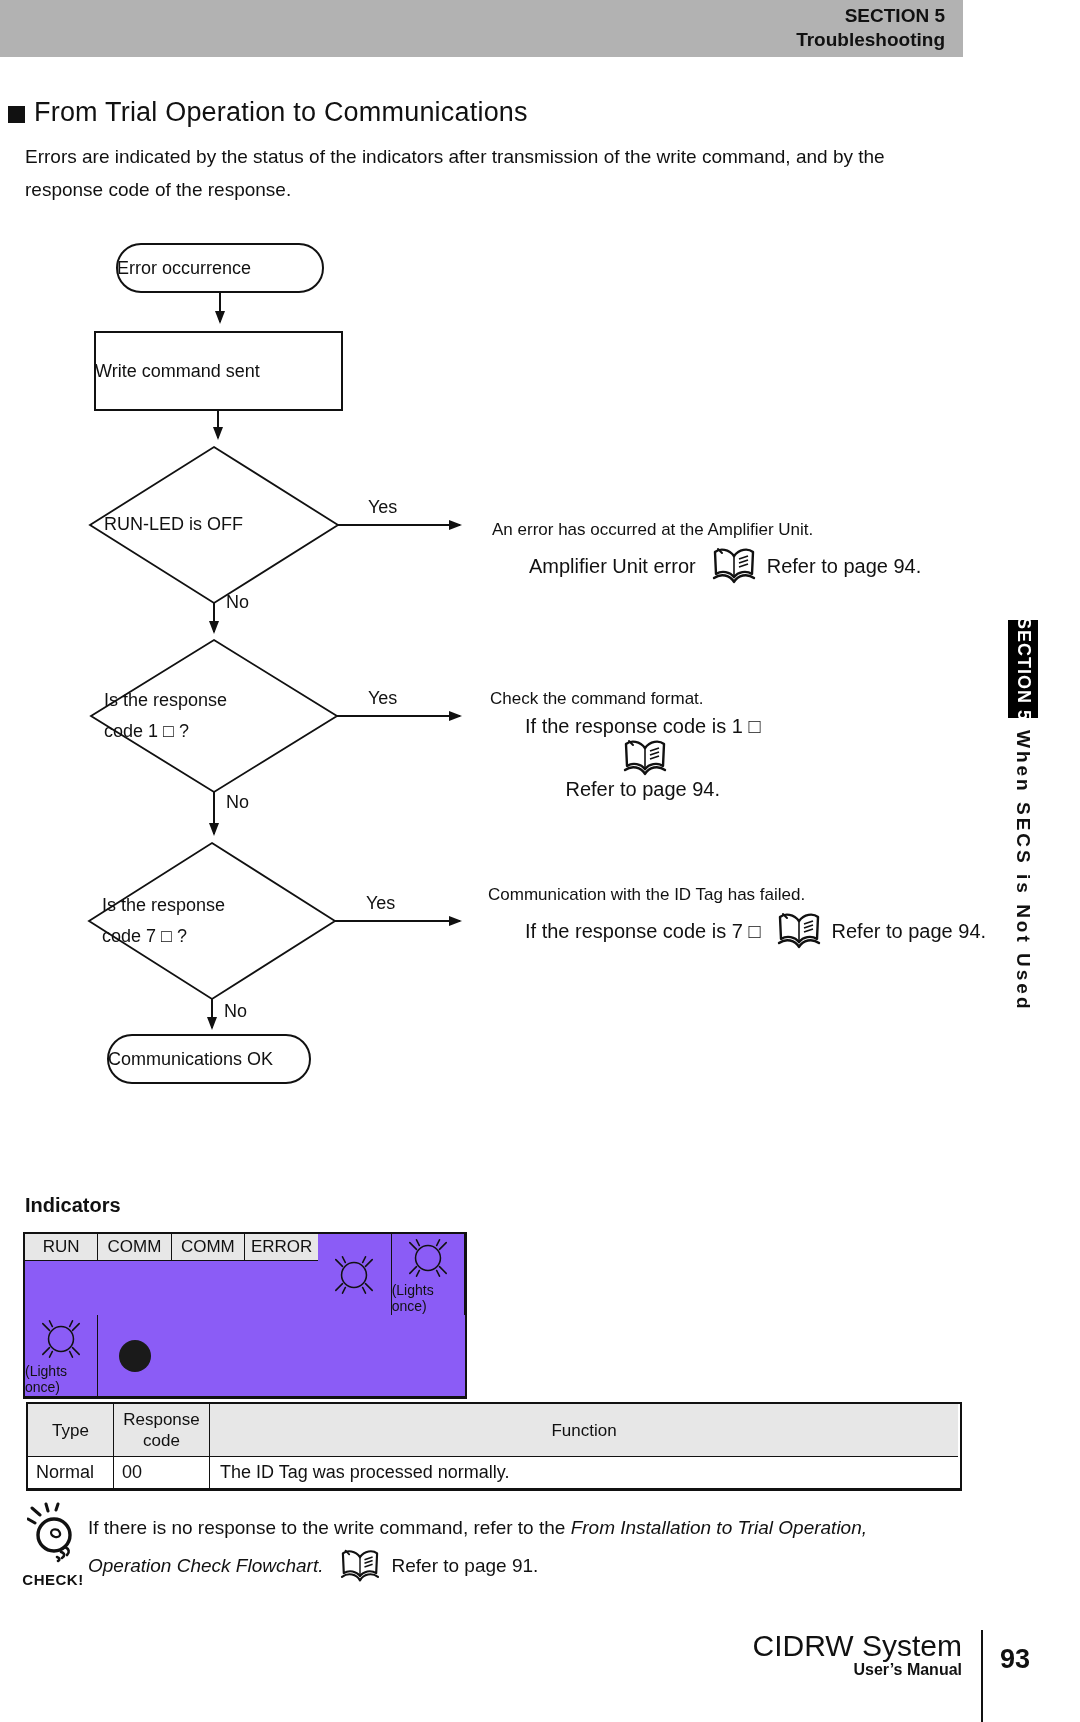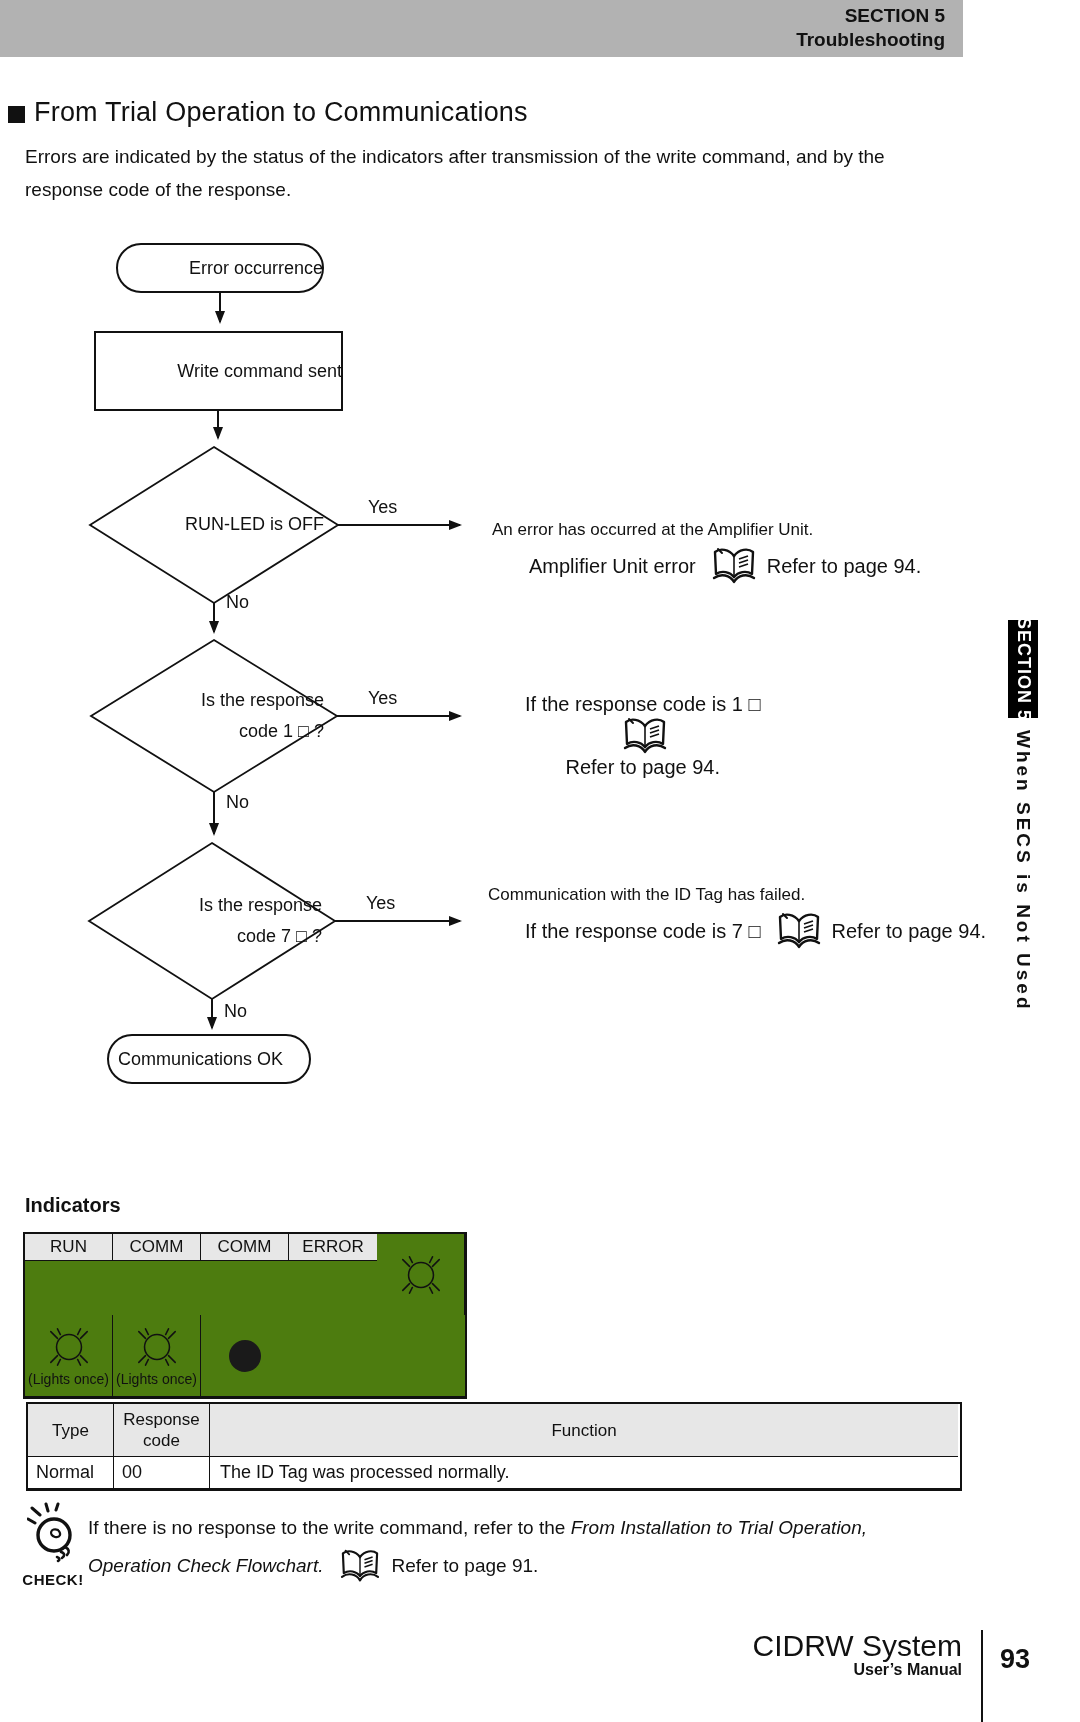--- a/index.html
+++ b/index.html
@@ -10,37 +10,37 @@
   
   .header-bar{position:absolute;left:0;top:0;width:963px;height:57px;background:#b2b2b2;}
   .header-text{position:absolute;right:18px;top:4px;text-align:right;font-weight:bold;font-size:19px;line-height:24px;color:#111;}
   
   .section-heading{position:absolute;left:8px;top:97px;display:flex;align-items:center;}
   .sq{width:17px;height:17px;background:#111;margin-top:3px;flex:0 0 auto;}
   .section-title{font-size:27px;margin-left:9px;letter-spacing:0.2px;}
   .intro{position:absolute;left:25px;top:140px;width:1000px;font-size:19px;line-height:33px;white-space:pre-line;}
   
   .flow-svg{position:absolute;left:0;top:0;z-index:1;}
-  .flow-label{position:absolute;z-index:2;font-size:18px;text-align:right;color:#111;border-radius:12px;}
+  .flow-label{position:absolute;z-index:2;font-size:18px;text-align:left;color:#111;border-radius:12px;}
   .yn{position:absolute;z-index:2;font-size:18px;color:#111;}
   .branch{position:absolute;z-index:2;left:492px;color:#111;}
   .branch .b-note{font-size:17px;line-height:22px;}
   .branch .b-row{display:flex;align-items:center;margin-top:5px;font-size:20px;}
   .book-icon{flex:0 0 auto;margin:0 10px 0 15px;}
   
   .side-tab-black{position:absolute;left:1008px;top:620px;width:30px;height:98px;background:#000;display:flex;align-items:center;justify-content:center;}
   .side-tab-black span{writing-mode:vertical-rl;color:#fff;font-weight:bold;font-size:18px;letter-spacing:1px;white-space:nowrap;}
   .side-tab-title{position:absolute;left:1008px;top:730px;width:30px;height:350px;display:flex;justify-content:center;}
   .side-tab-title span{writing-mode:vertical-rl;color:#111;font-weight:bold;font-size:19px;letter-spacing:3px;white-space:nowrap;}
   
   .bullet-line{position:absolute;left:10px;top:1144px;font-size:23px;}
   .bullet-line .mk{margin-right:10px;}
   .sub-heading{position:absolute;font-size:20px;font-weight:bold;}
   
-  .ind-table{position:absolute;left:23px;top:1232px;width:440px;border:2px solid #111;border-bottom-width:3px;display:grid;grid-template-columns:repeat(5,1fr);z-index:2;background:#4d7c0f;}
+  .ind-table{position:absolute;left:23px;top:1232px;width:440px;border:2px solid #111;border-bottom-width:3px;display:grid;grid-template-columns:repeat(6,1fr);z-index:2;background:#8b5cf6;}
   .ind-h{height:26px;line-height:26px;text-align:center;font-size:17px;background:#e7e7e7;border-right:1px solid #111;border-bottom:1px solid #111;}
   .ind-h.last{border-right:none;}
   .ind-c{height:81px;border-right:1px solid #111;display:flex;flex-direction:column;align-items:center;justify-content:center;}
   .ind-c.last{border-right:none;}
   .ind-caption{font-size:14px;margin-top:1px;}
   
   .resp-table{position:absolute;left:26px;top:1402px;width:932px;border:2px solid #111;border-bottom-width:3px;display:grid;grid-template-columns:86px 96px 748px;z-index:2;background:#fff;}
   .resp-h{height:52px;background:#e7e7e7;border-right:1px solid #111;border-bottom:1px solid #111;display:flex;align-items:center;justify-content:center;text-align:center;font-size:17px;line-height:21px;}
   .resp-h.last{border-right:none;}
   .resp-c{height:31px;line-height:31px;font-size:18px;border-right:1px solid #111;padding-left:8px;}
@@ -135,20 +135,21 @@
           <path d="M3 32 C10 27 19 29 23 36 C27 29 36 27 43 32"></path>
           <path d="M7 3 L11 7" stroke-width="2"></path>
         </g>
         <path d="M28 13 L37 10 M28 17 L37 14 M28 21 L37 18" stroke="#111" stroke-width="1.7" fill="none"></path>
       </svg>
       <span>Refer to page 94.</span>
     </div>
   </div>
 
   <div class="branch" style="top:688px;left:490px;">
+    <div class="b-note">Check the command format.</div>
     <div class="b-row" style="margin-left:35px;flex-direction:column;">
       <span>If the response code is 1 □</span>
       <svg class="book-icon" width="46" height="40" viewBox="0 0 46 40">
         <g fill="none" stroke="#111" stroke-width="2.4" stroke-linecap="round" stroke-linejoin="round">
           <path d="M23 10 C18 3 9 2 4 6 L5 28 C11 24 19 26 23 31"></path>
           <path d="M23 10 C28 3 37 2 42 6 L41 28 C35 24 27 26 23 31"></path>
           <path d="M23 10 L23 31" stroke-width="1.6"></path>
           <path d="M3 32 C10 27 19 29 23 36 C27 29 36 27 43 32"></path>
           <path d="M7 3 L11 7" stroke-width="2"></path>
         </g>

